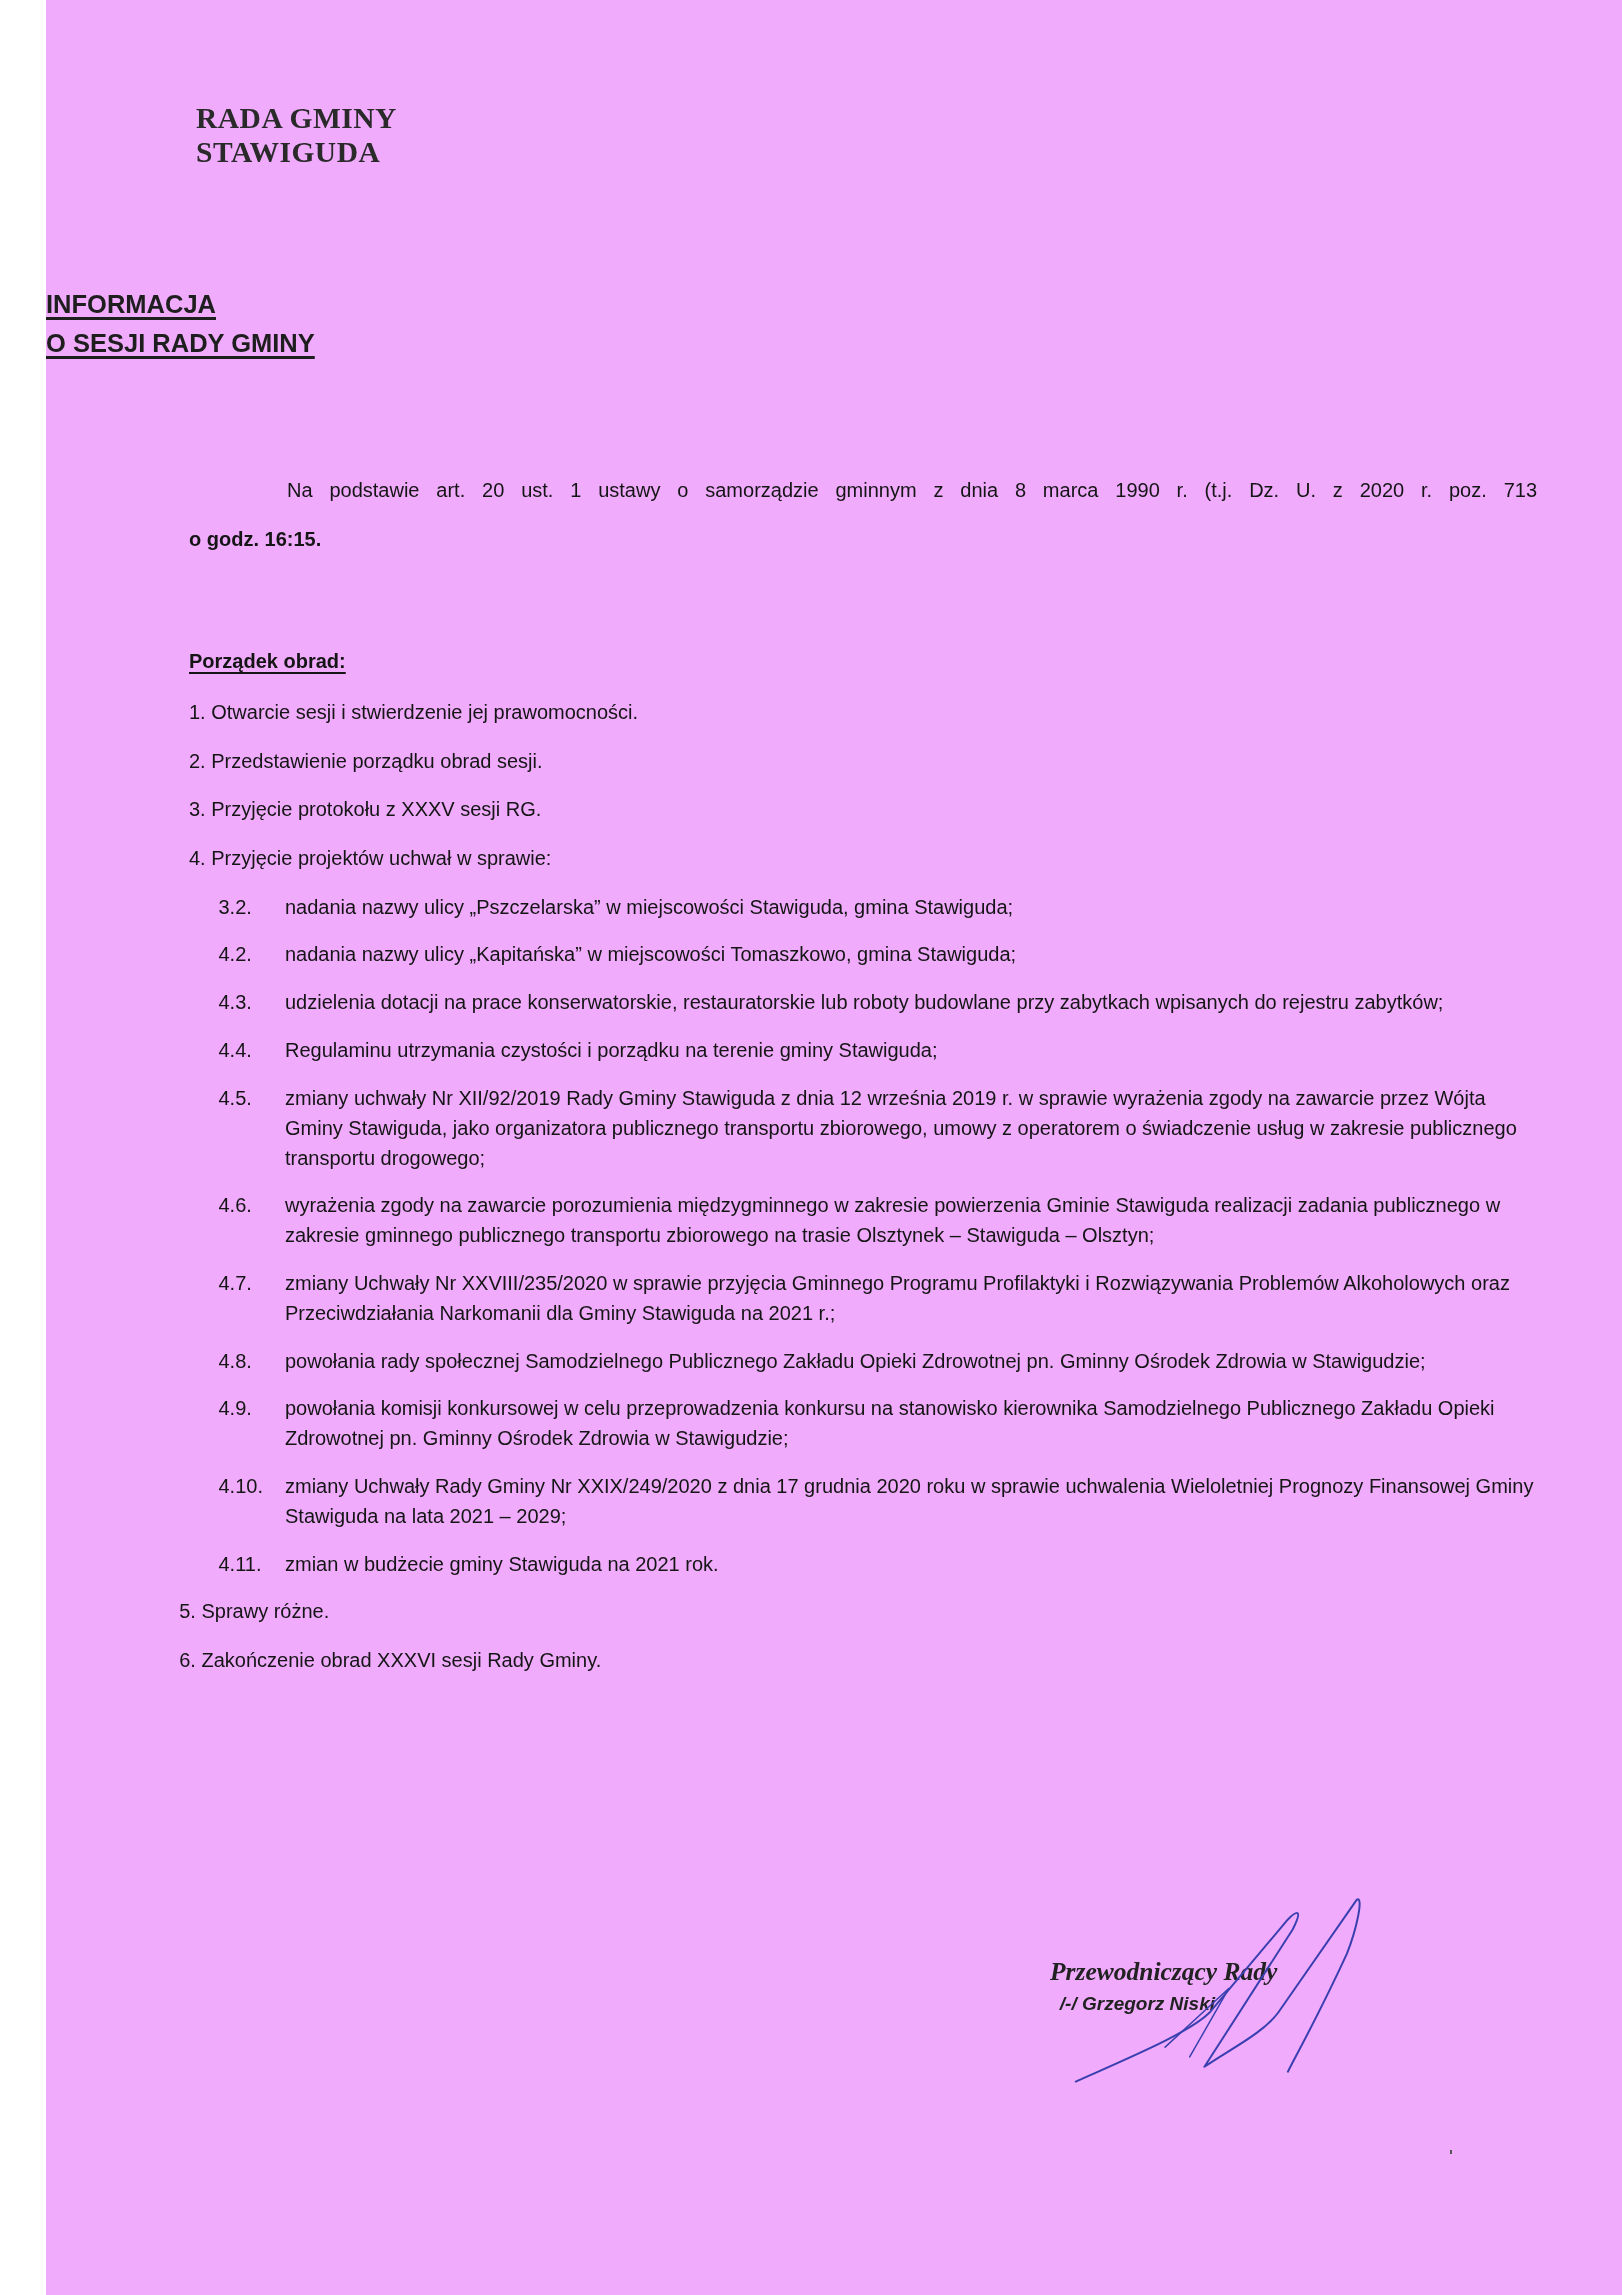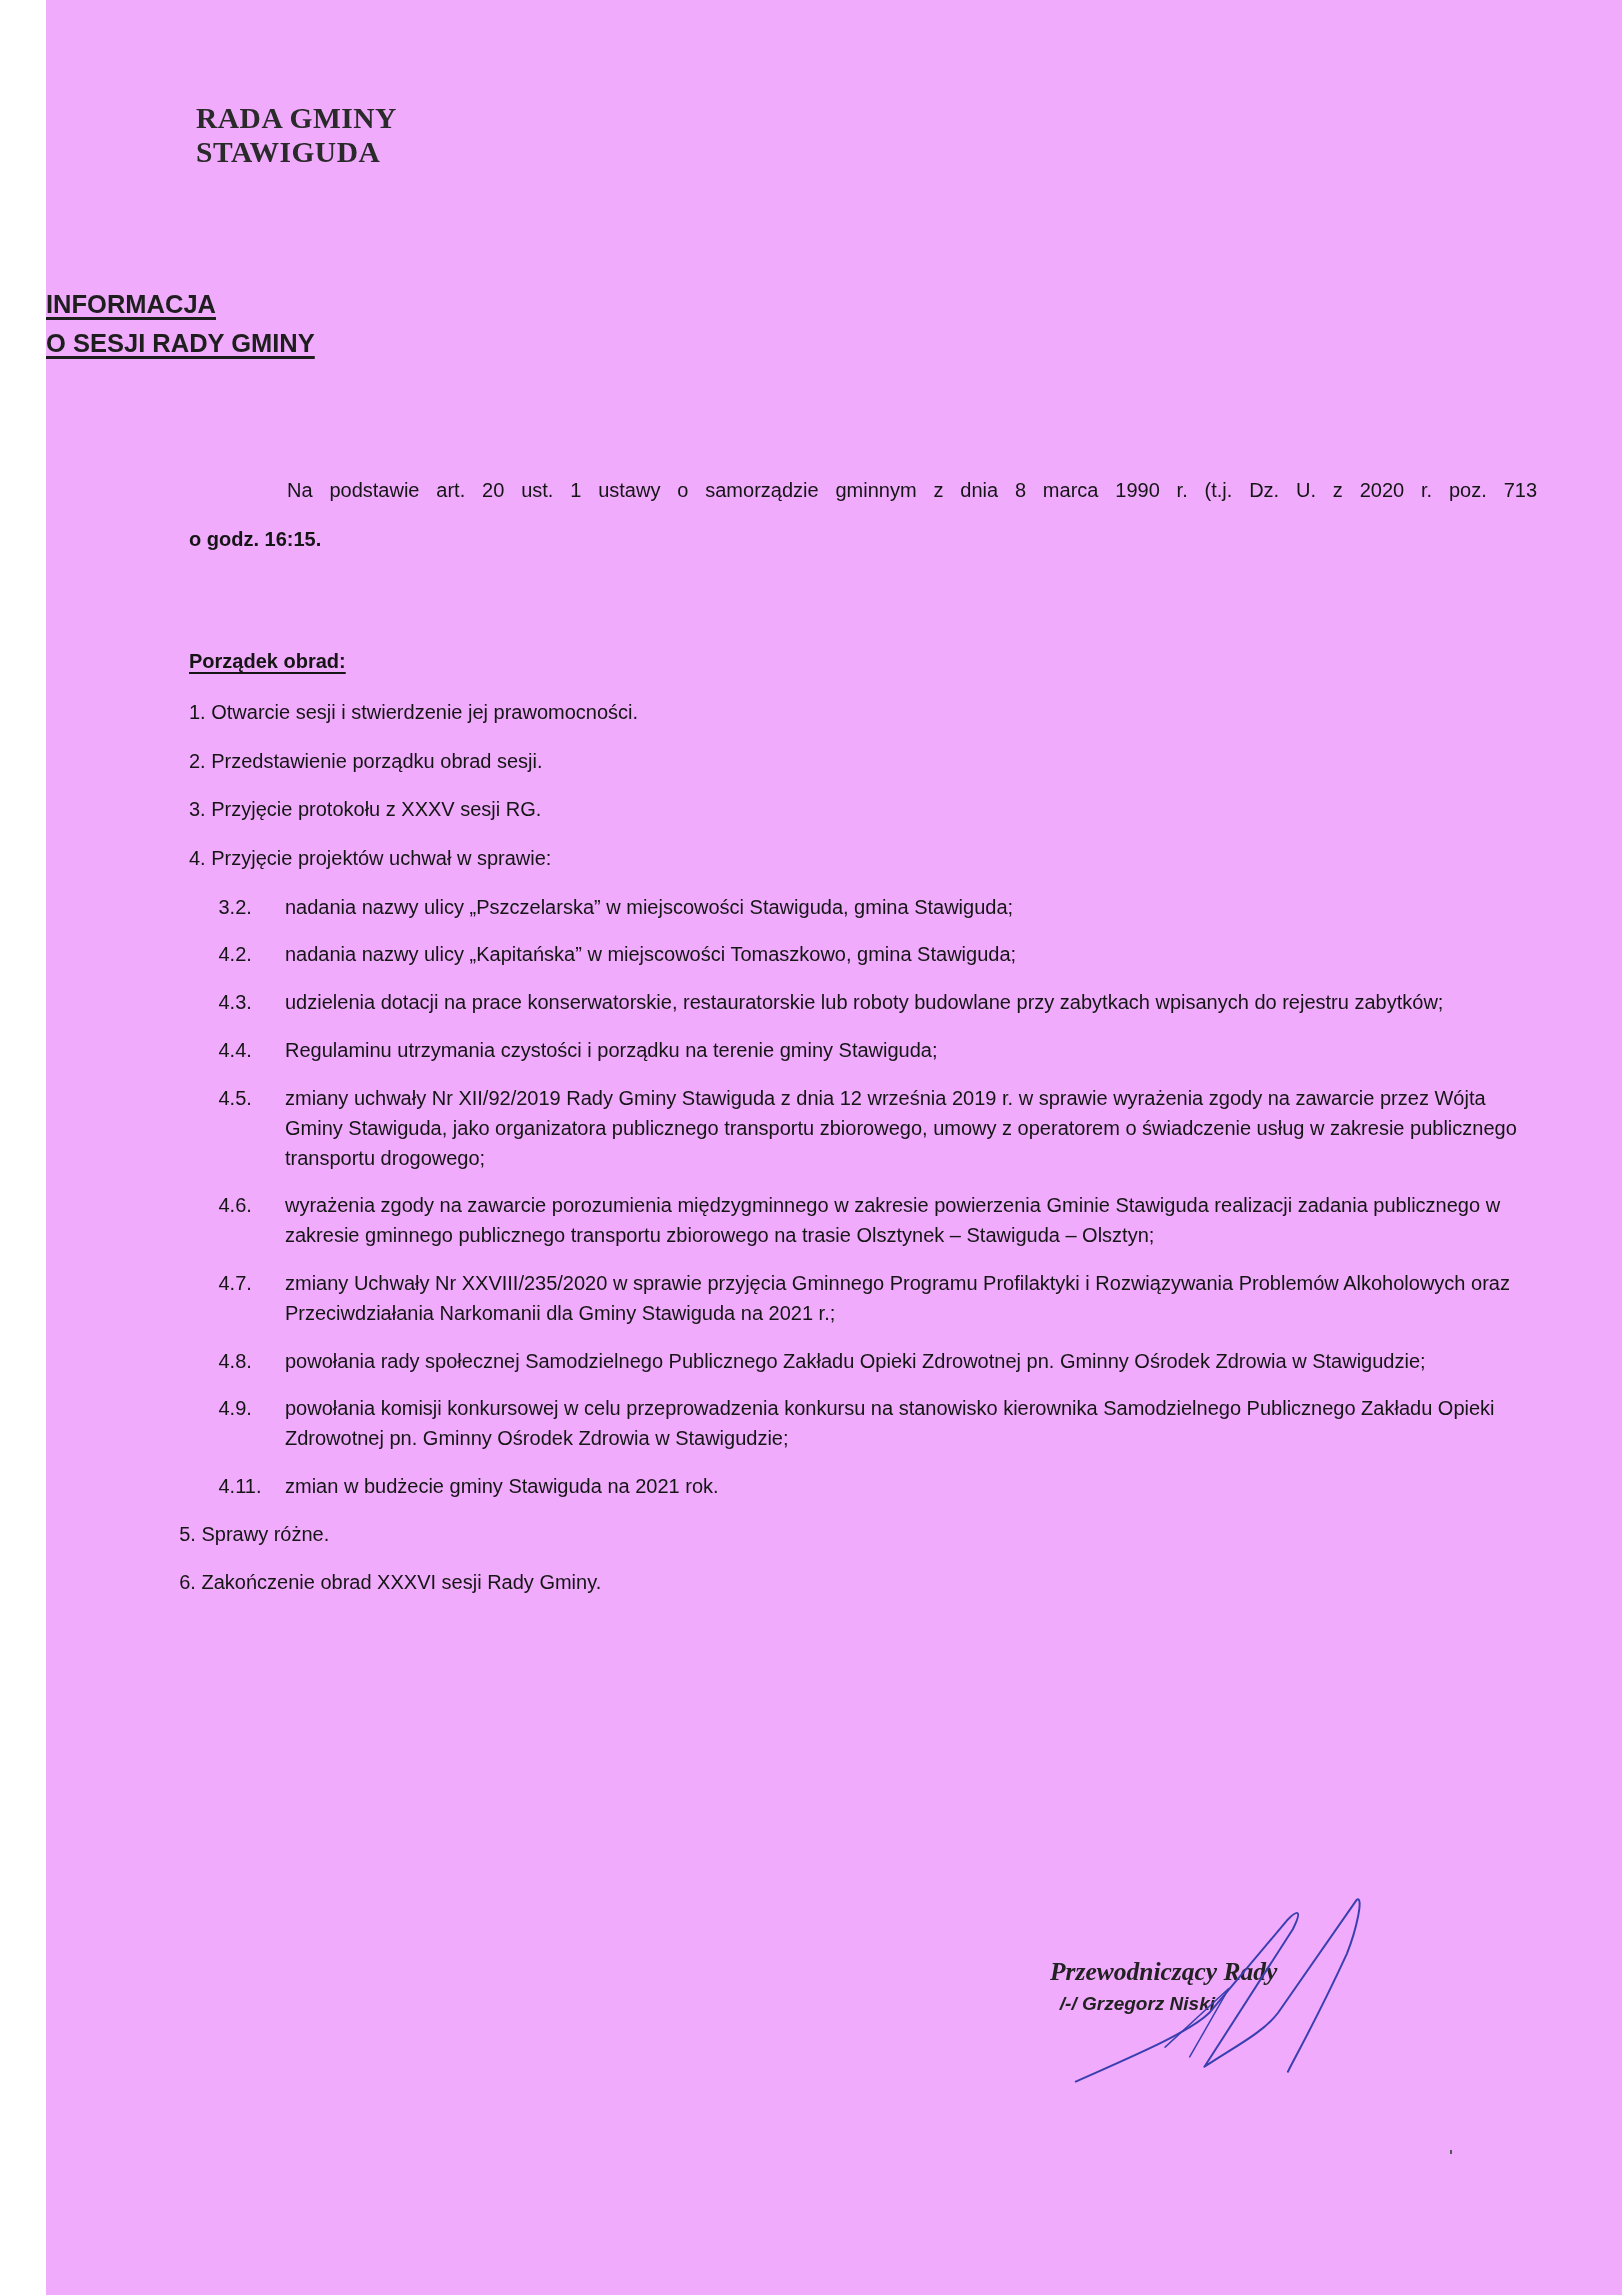--- a/index.html
+++ b/index.html
@@ -94,20 +94,24 @@
       </div>
     <div class="sub">
         <span class="num">4.8.</span>
         <span class="txt">powołania rady społecznej Samodzielnego Publicznego Zakładu Opieki Zdrowotnej pn. Gminny Ośrodek Zdrowia w Stawigudzie;</span>
       </div>
     <div class="sub">
         <span class="num">4.9.</span>
         <span class="txt">powołania komisji konkursowej w celu przeprowadzenia konkursu na stanowisko kierownika Samodzielnego Publicznego Zakładu Opieki Zdrowotnej pn. Gminny Ośrodek Zdrowia w Stawigudzie;</span>
       </div>
     <div class="sub">
+        <span class="num">4.10.</span>
+        <span class="txt">zmiany Uchwały Rady Gminy Nr XXIX/249/2020 z dnia 17 grudnia 2020 roku w sprawie uchwalenia Wieloletniej Prognozy Finansowej Gminy Stawiguda na lata 2021 – 2029;</span>
+      </div>
+    <div class="sub">
         <span class="num">4.11.</span>
         <span class="txt">zmian w budżecie gminy Stawiguda na 2021 rok.</span>
       </div>
 
     <div class="item" style="margin-left:-9.8px"><span class="num">5.</span> <span>Sprawy różne.</span></div>
     <div class="item" style="margin-left:-9.8px"><span class="num">6.</span> <span>Zakończenie obrad XXXVI sesji Rady Gminy.</span></div>
   </div>
 
   <div class="sig">
     <div class="sig-role">Przewodniczący Rady</div>

